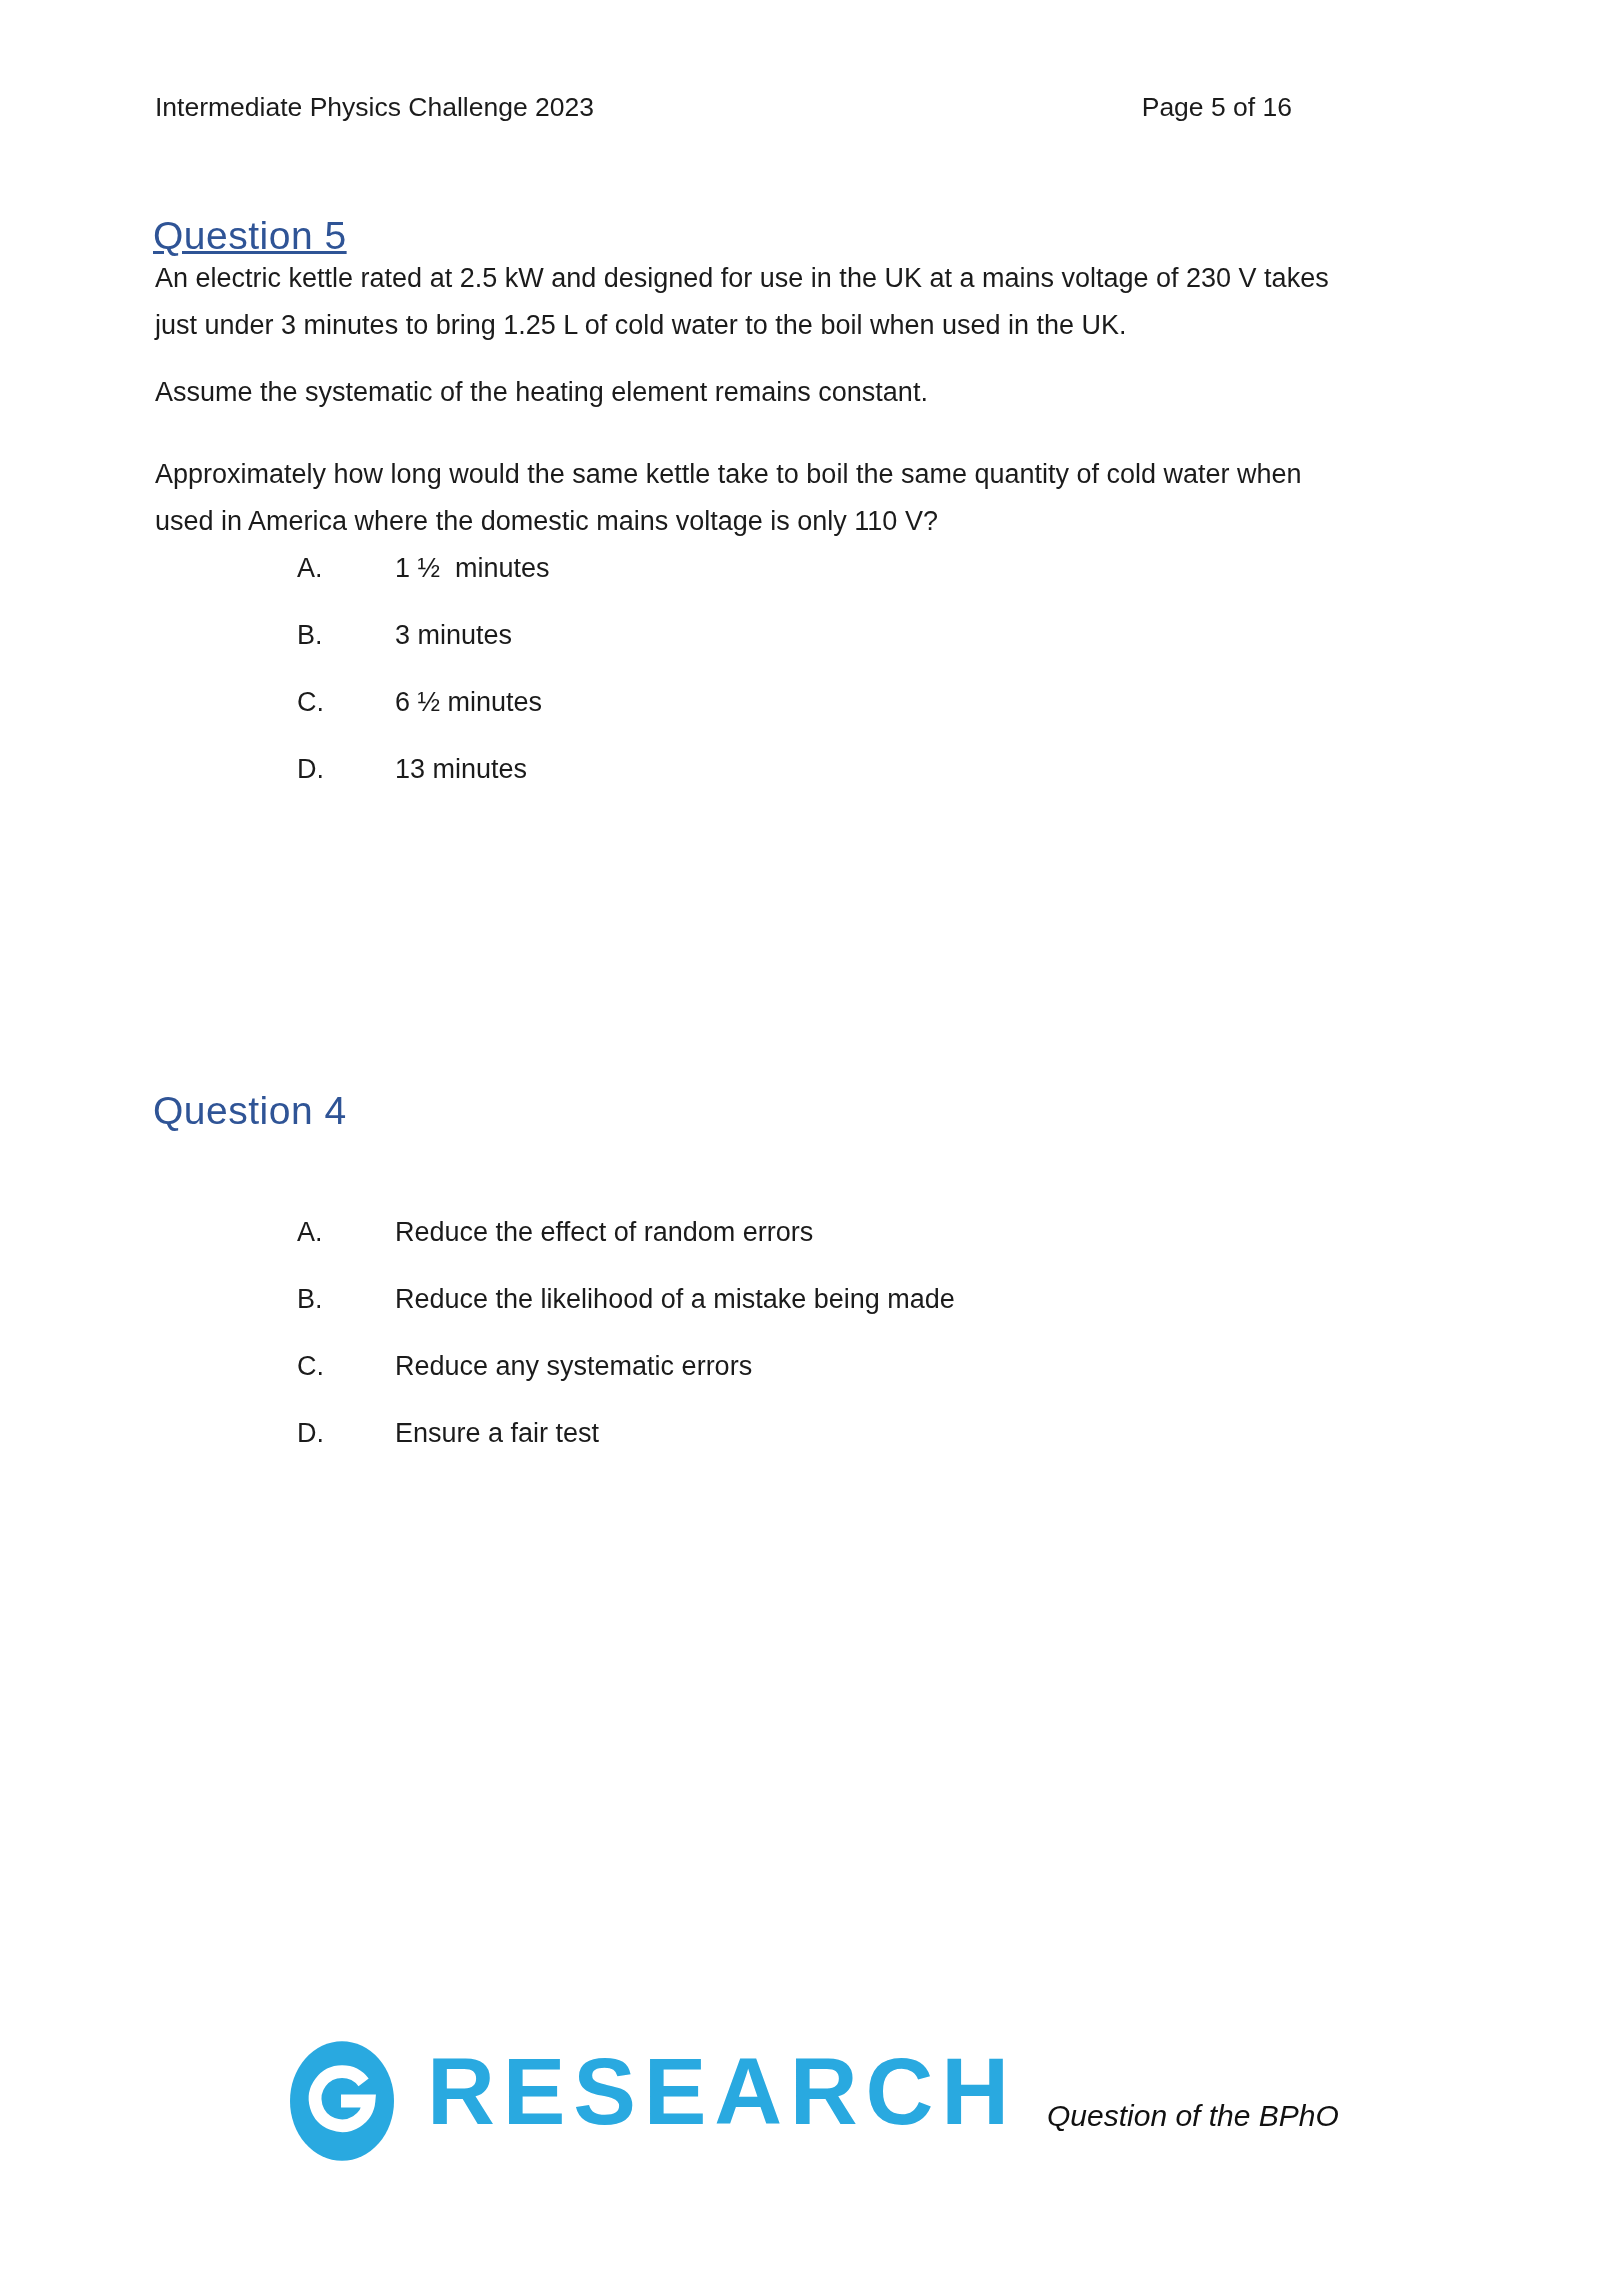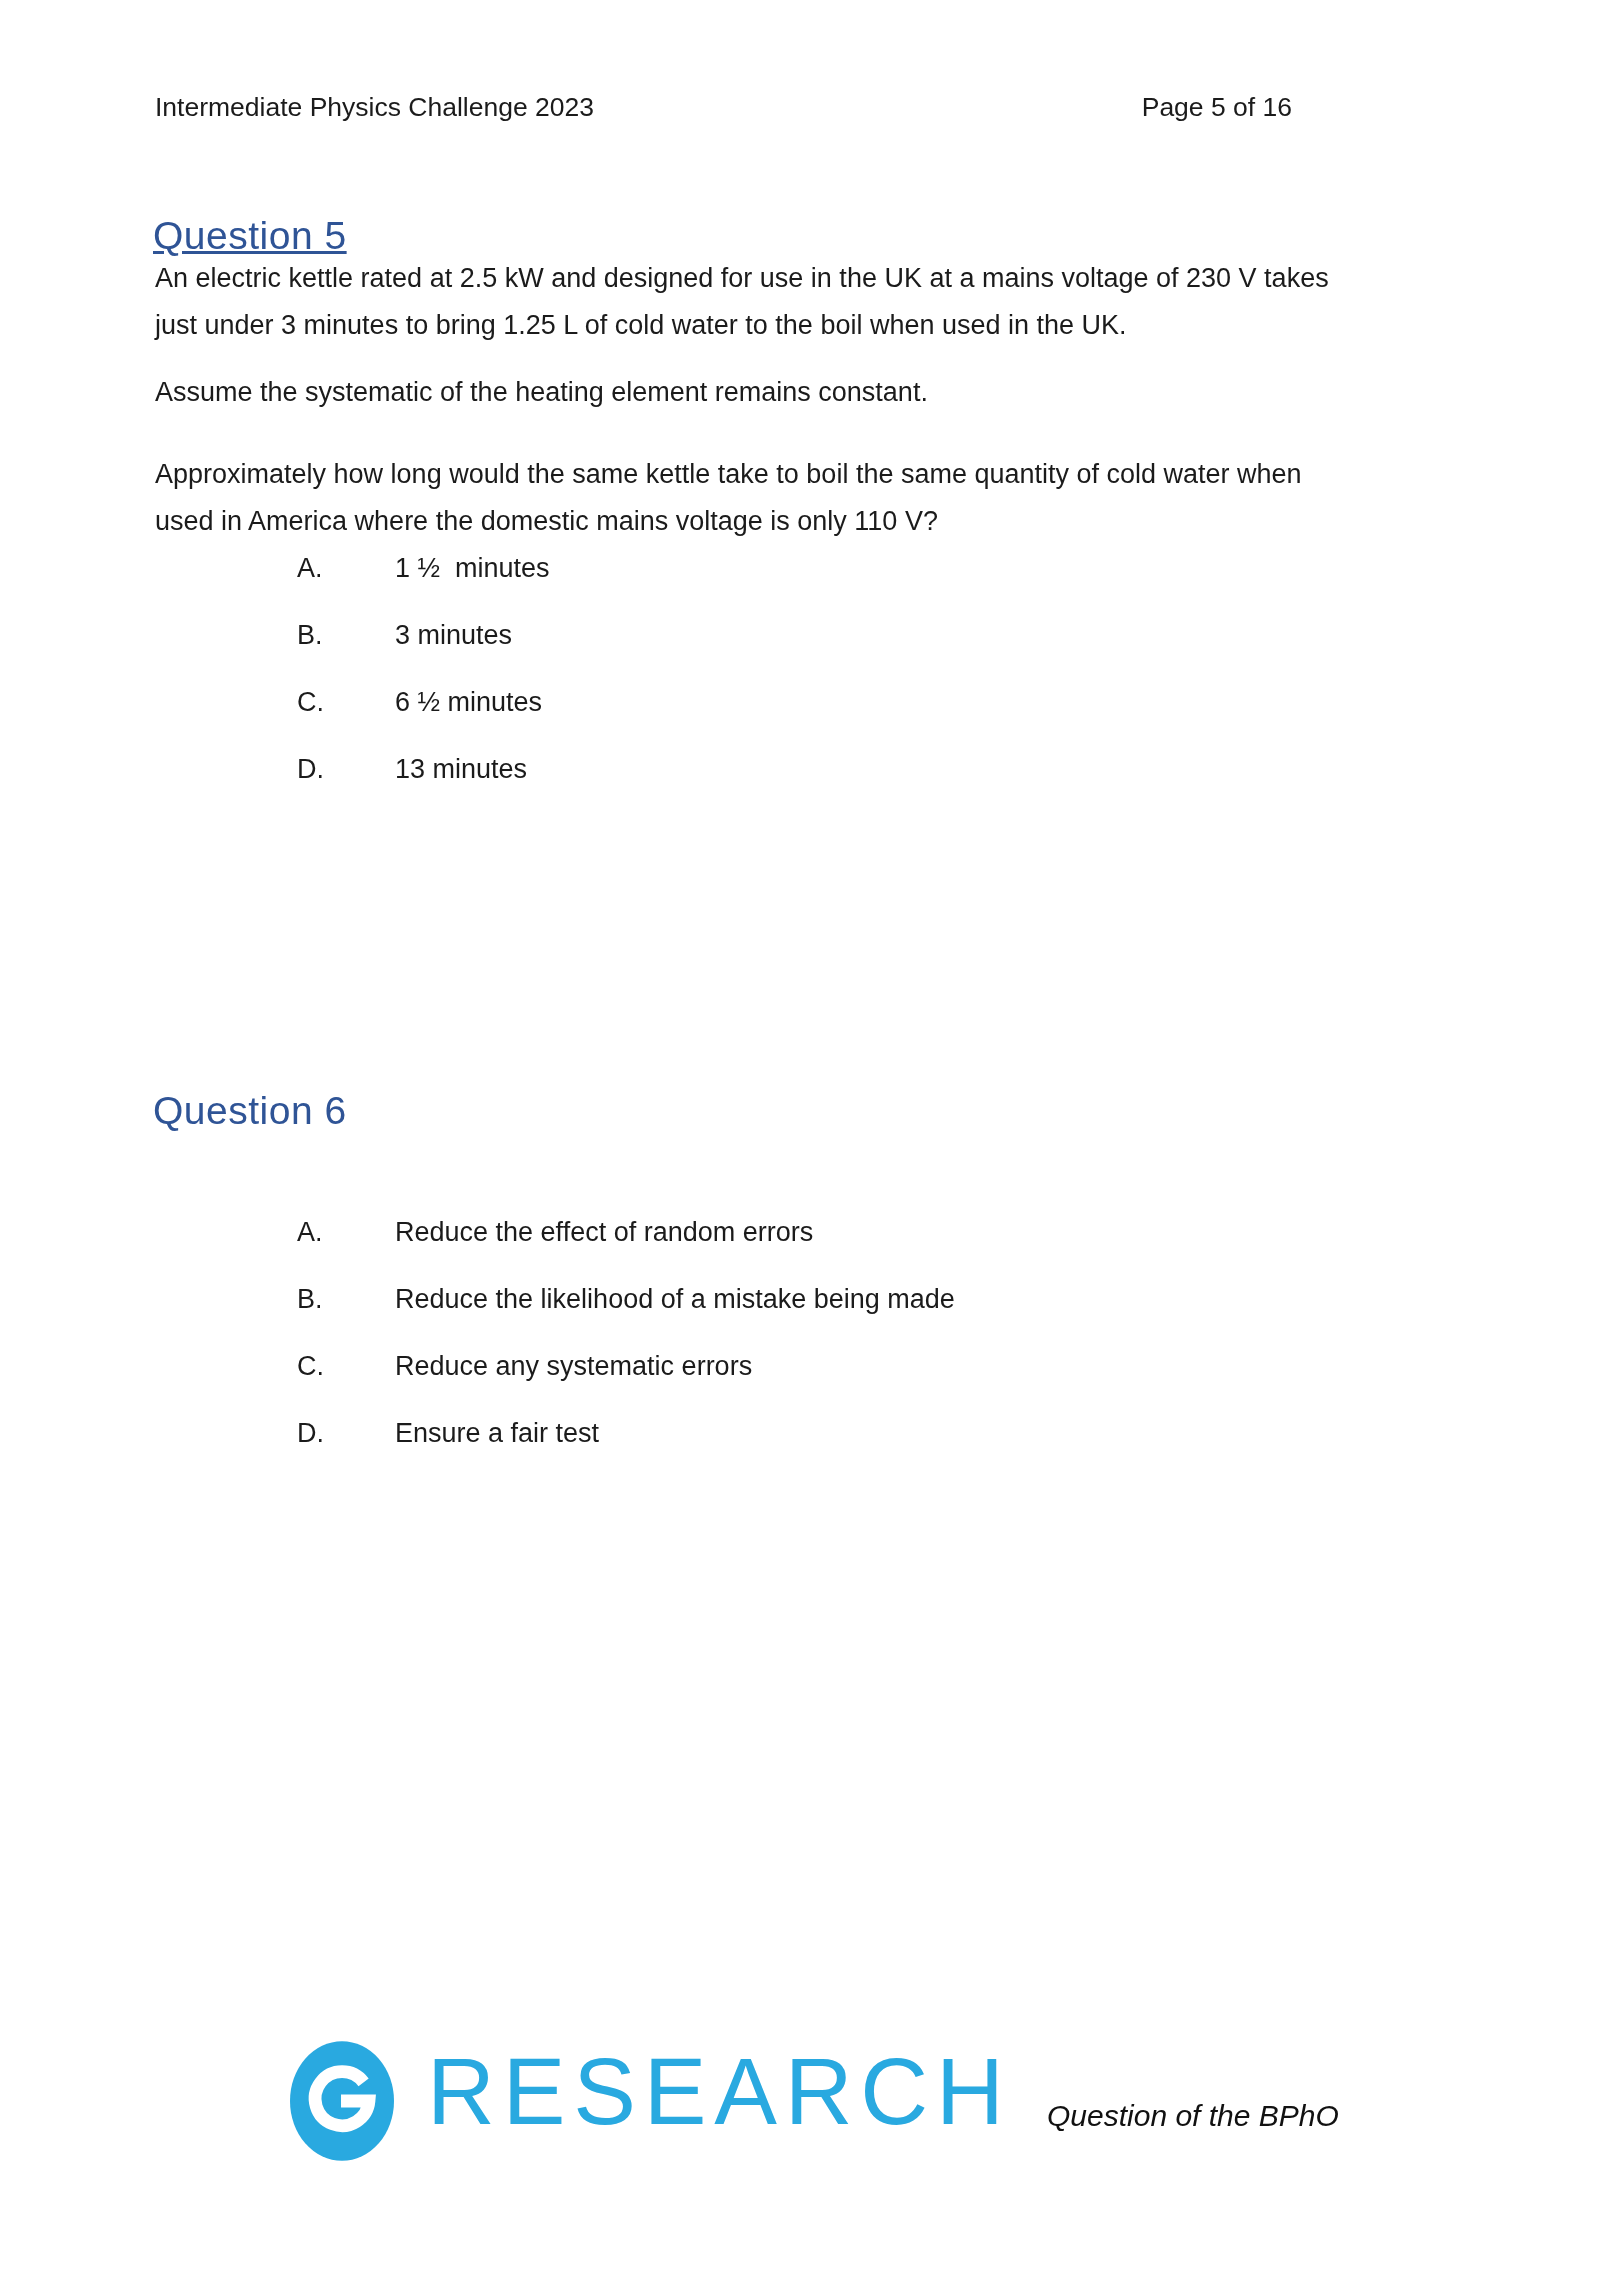--- a/index.html
+++ b/index.html
@@ -70,21 +70,21 @@
     left: 290px;
     top: 2041px;
     width: 104px;
     height: 120px;
   }
   .logo-word {
     position: absolute;
     left: 427px;
     top: 2045px;
     font-size: 94px;
-    font-weight: 400;
+    font-weight: 700;
     letter-spacing: 7.8px;
     line-height: 1;
     color: #29A9E0;
   }
   .tagline {
     position: absolute;
     left: 1047px;
     top: 2099px;
     font-size: 30px;
     font-style: italic;
@@ -125,21 +125,21 @@
     <div class="option-row">
       <span class="option-letter">C.</span>
       <span class="option-text">6 ½ minutes</span>
     </div>
     <div class="option-row">
       <span class="option-letter">D.</span>
       <span class="option-text">13 minutes</span>
     </div>
   </div>
 
-  <div class="q-heading q6-heading">Question 6</div>
+  <div class="q-heading q6-heading">Question 4</div>
 
 
   <div class="options q6-options">
     <div class="option-row">
       <span class="option-letter">A.</span>
       <span class="option-text">Reduce the effect of random errors</span>
     </div>
     <div class="option-row">
       <span class="option-letter">B.</span>
       <span class="option-text">Reduce the likelihood of a mistake being made</span>

